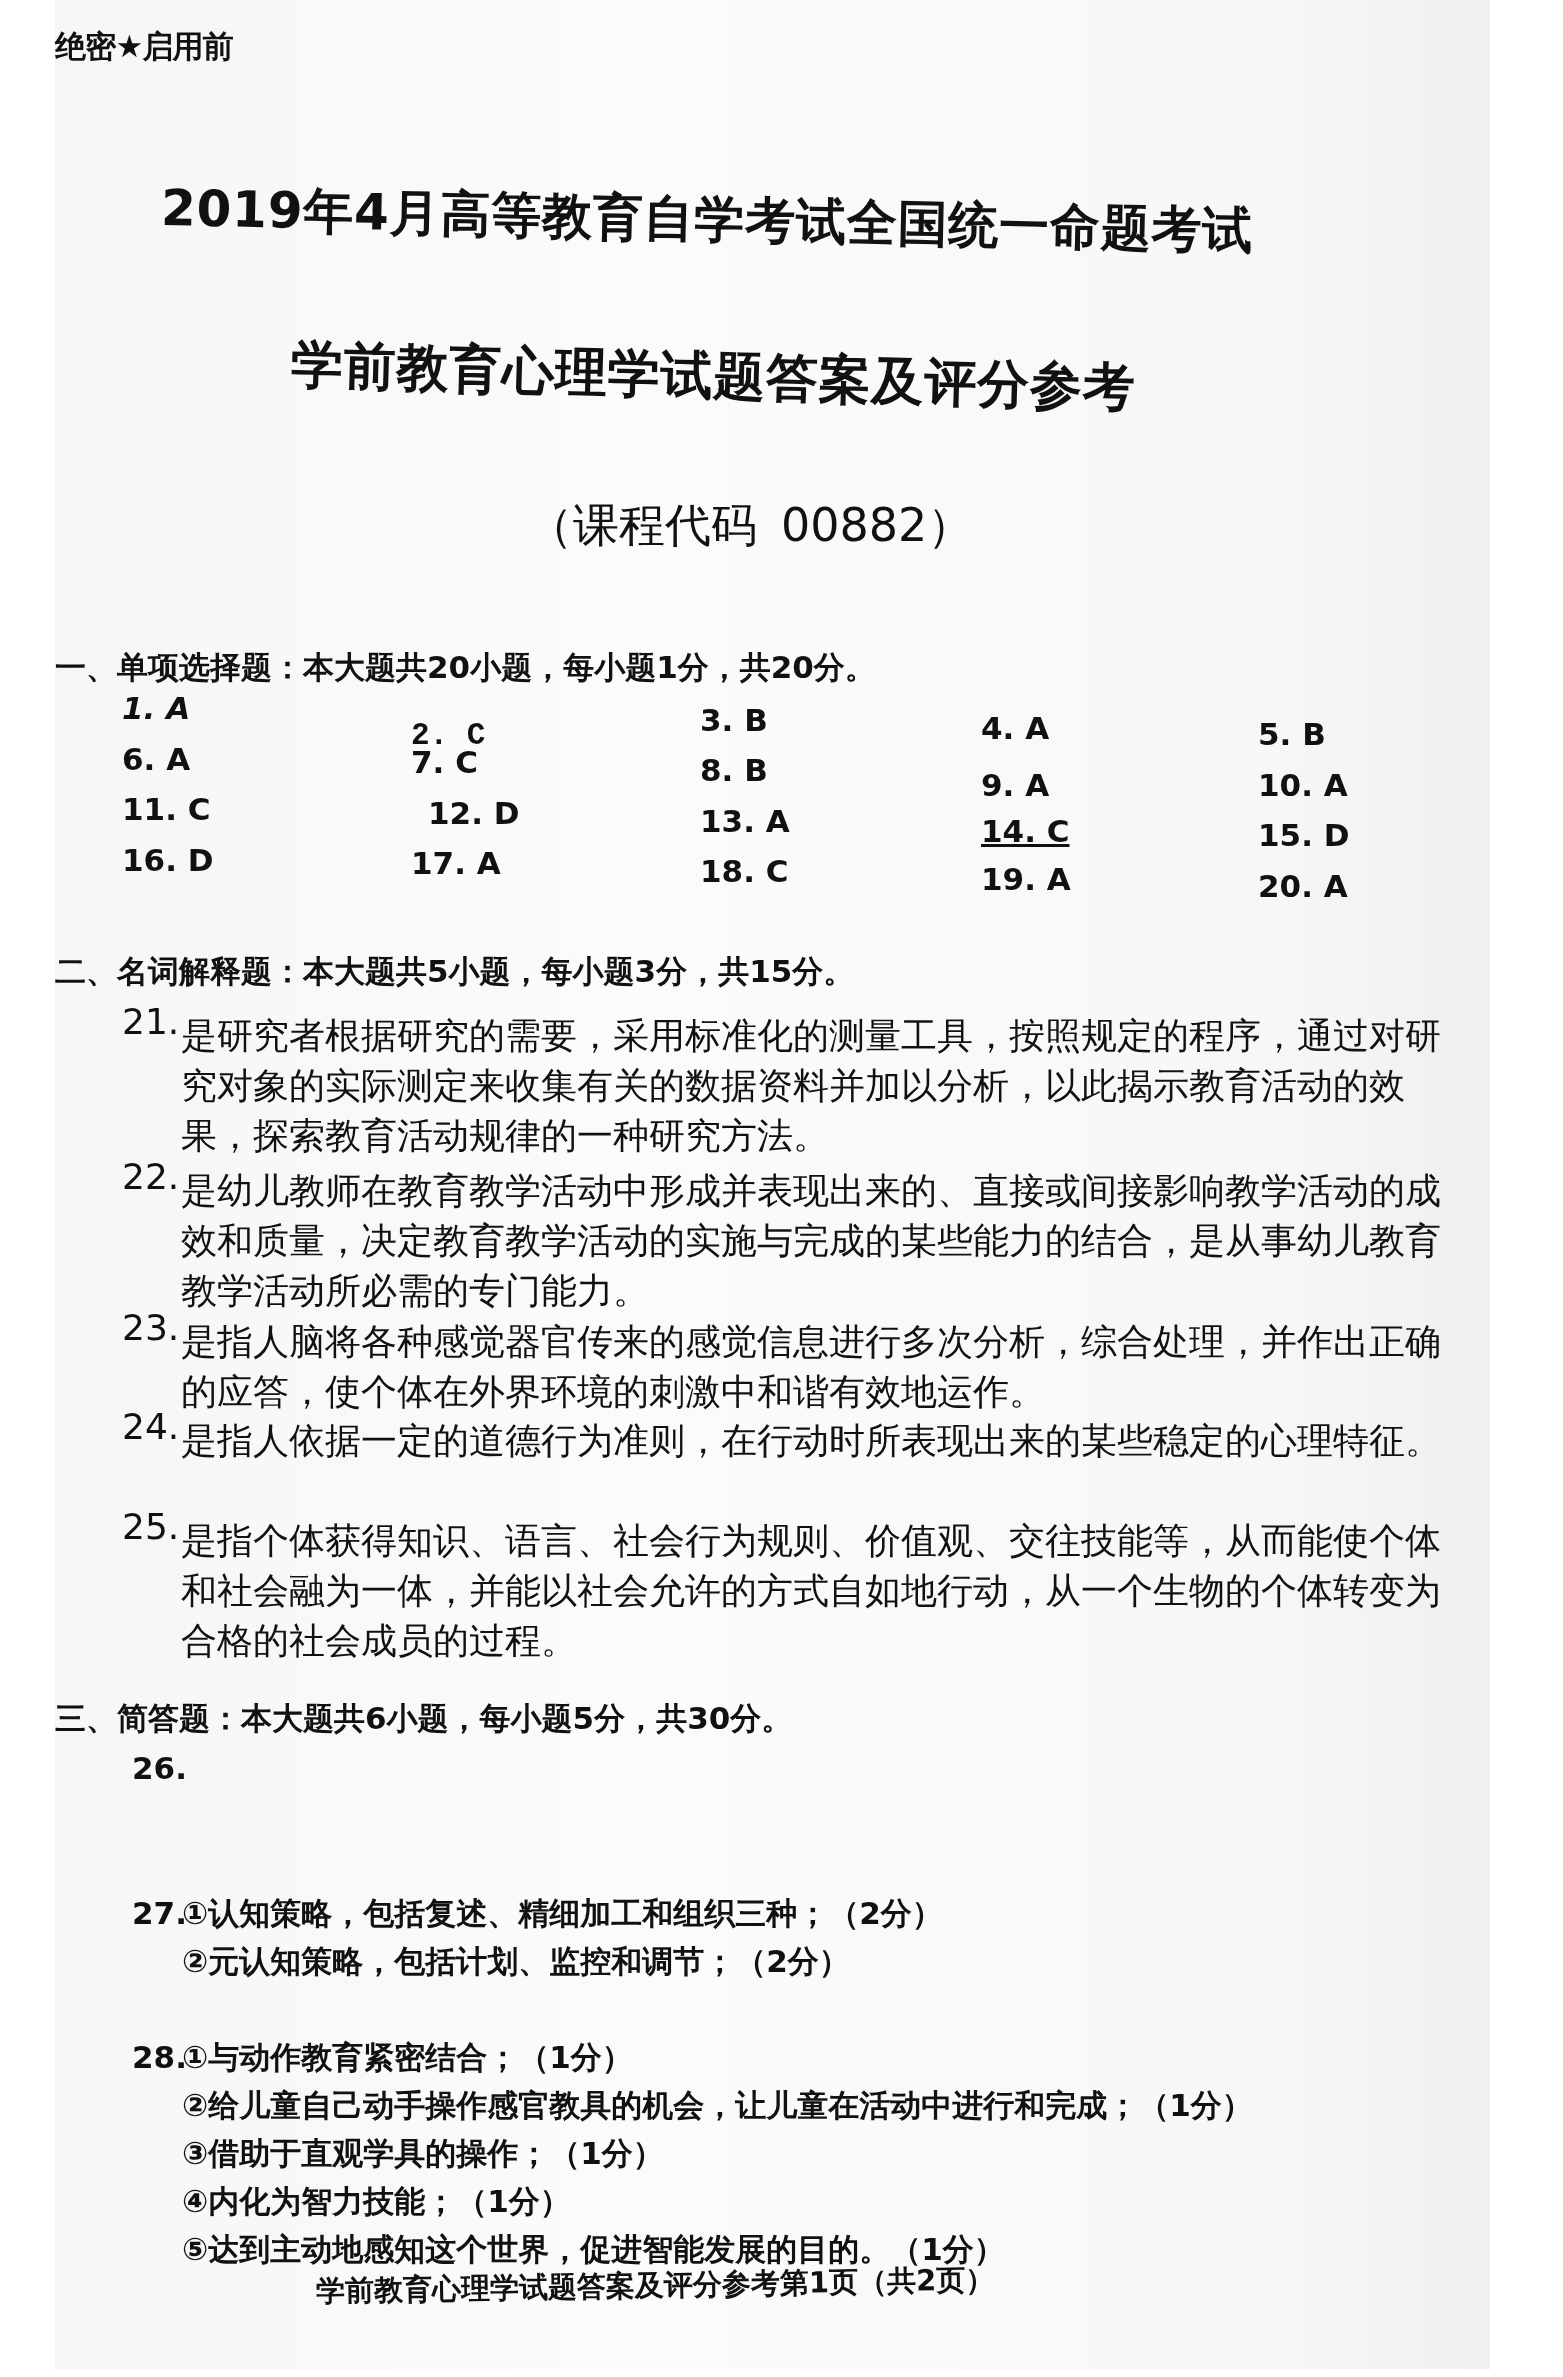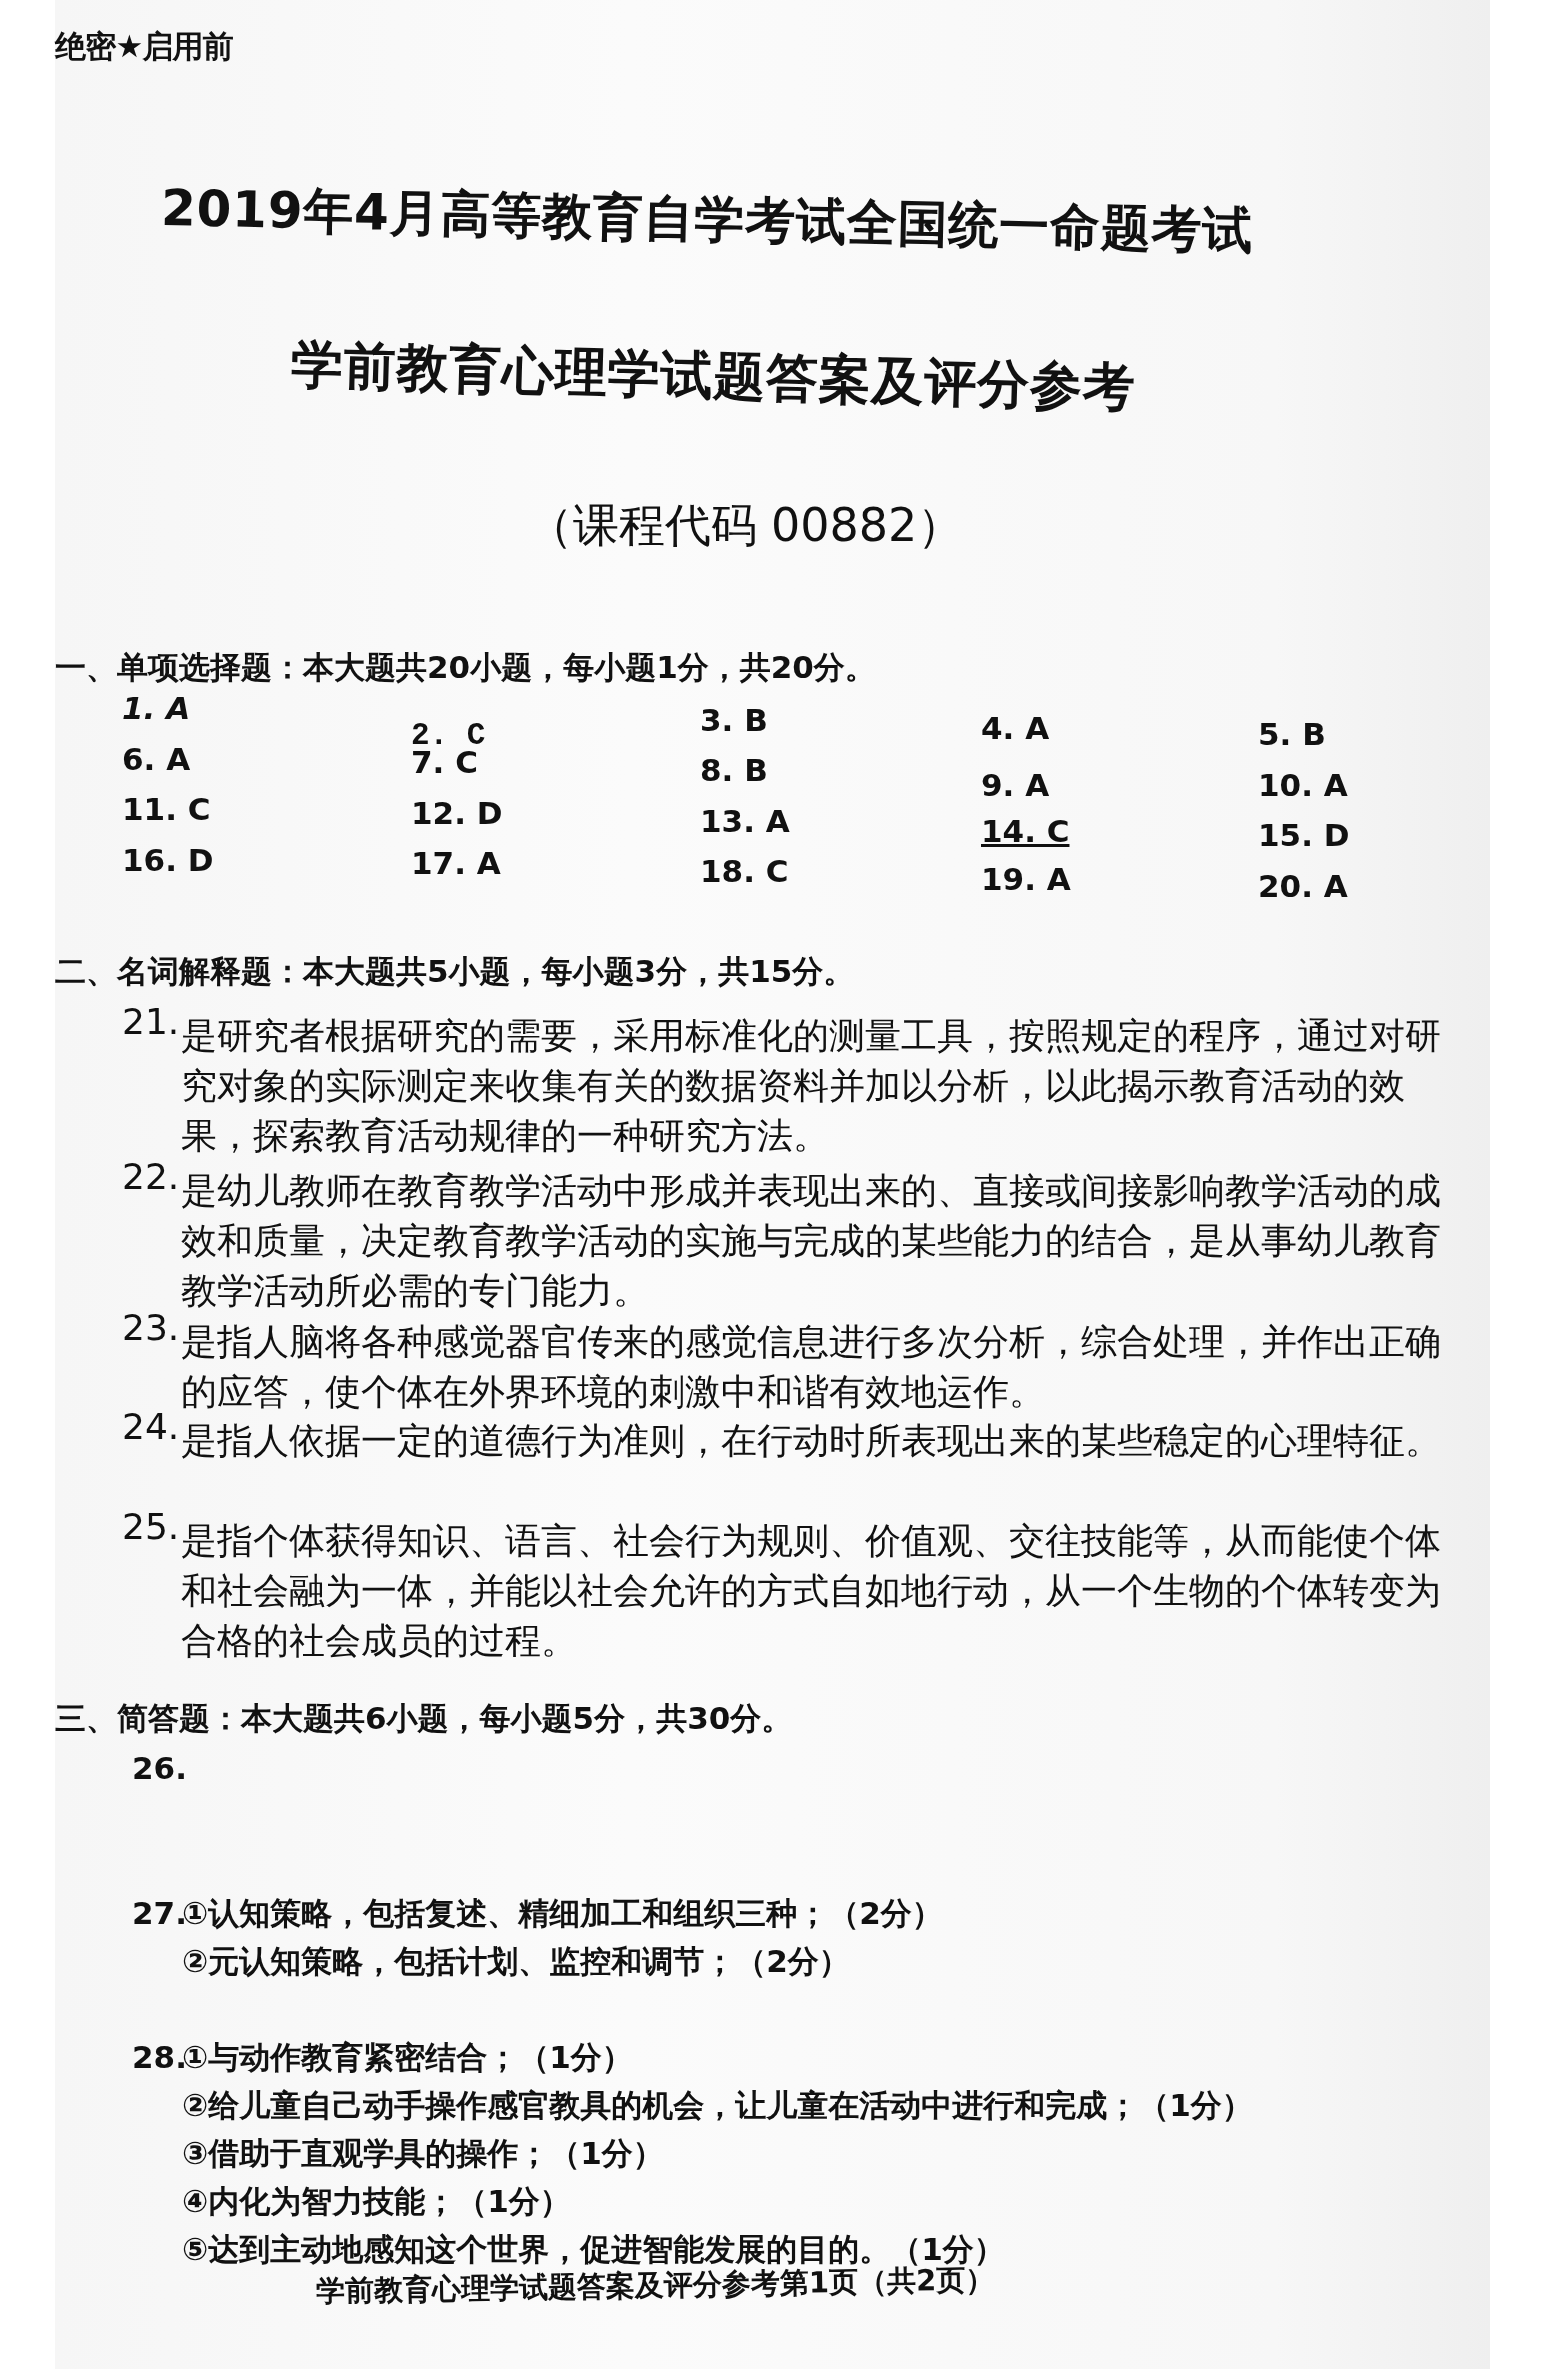--- a/index.html
+++ b/index.html
@@ -11,21 +11,21 @@
   }
   .page {
     position: absolute; left: 55px; top: 0; width: 1435px; height: 2369px;
     background: linear-gradient(90deg, #f6f6f6 0%, #fbfbfb 40%, #f7f7f7 85%, #efefef 100%);
   }
   .abs { position: absolute; white-space: nowrap; font-weight: bold; }
   .secret { left: 0px; top: 26px; font-size: 31px; letter-spacing: -0.8px; }
   .title1 { left: 106px; top: 175px; font-size: 50px; letter-spacing: 0.8px; transform: rotate(1.2deg); transform-origin: left center; }
   .title2 { left: 236px; top: 330px; font-size: 52px; letter-spacing: 0.8px; transform: rotate(1.6deg); transform-origin: left center; }
   .code { left: 472px; top: 495px; font-size: 46px; font-weight: normal; }
-  .code .num { margin-left: 14px; }
+  .code .num { margin-left: 24px; }
   .sec-head { font-size: 31px; left: 0px; }
   .mc-cell { font-size: 31px; font-weight: bold; }
   .q-block { position: absolute; left: 67px; width: 1335px; font-size: 36px; font-weight: normal; line-height: 50px; }
   .q-block .qn { position: absolute; left: 0; top: 0; }
   .q-block .qt { margin-left: 59px; display: block; white-space: normal; margin-top: 14px; }
   .sa-block { position: absolute; left: 77px; font-size: 31px; font-weight: bold; line-height: 48px; }
   .sa-block .qn { position: absolute; left: 0; top: 0; }
   .sa-block .items { margin-left: 50px; }
   .sa-block .item { white-space: nowrap; }
   .footer { left: 261px; top: 2272px; font-size: 29px; transform: rotate(-1deg); transform-origin: left center; }
@@ -52,21 +52,21 @@
     <div class="abs mc-cell" style="left:926px; top:710px;">4. A</div>
     <div class="abs mc-cell" style="left:1203px; top:716px;">5. B</div>
 
     <div class="abs mc-cell" style="left:67px; top:741px;">6. A</div>
     <div class="abs mc-cell" style="left:356px; top:744px;">7. C</div>
     <div class="abs mc-cell" style="left:645px; top:752px;">8. B</div>
     <div class="abs mc-cell" style="left:926px; top:760px;margin-top:7px;">9. A</div>
     <div class="abs mc-cell" style="left:1203px; top:767px;">10. A</div>
 
     <div class="abs mc-cell" style="left:67px; top:791px;">11. C</div>
-    <div class="abs mc-cell" style="left:356px; top:795px;">12. D</div>
+    <div class="abs mc-cell" style="left:373px; top:795px;">12. D</div>
     <div class="abs mc-cell" style="left:645px; top:803px;">13. A</div>
     <div class="abs mc-cell" style="left:926px; top:813px;text-decoration:underline;">14. C</div>
     <div class="abs mc-cell" style="left:1203px; top:817px;">15. D</div>
 
     <div class="abs mc-cell" style="left:67px; top:842px;">16. D</div>
     <div class="abs mc-cell" style="left:356px; top:845px;">17. A</div>
     <div class="abs mc-cell" style="left:645px; top:853px;">18. C</div>
     <div class="abs mc-cell" style="left:926px; top:861px;">19. A</div>
     <div class="abs mc-cell" style="left:1203px; top:868px;">20. A</div>
   </div>

